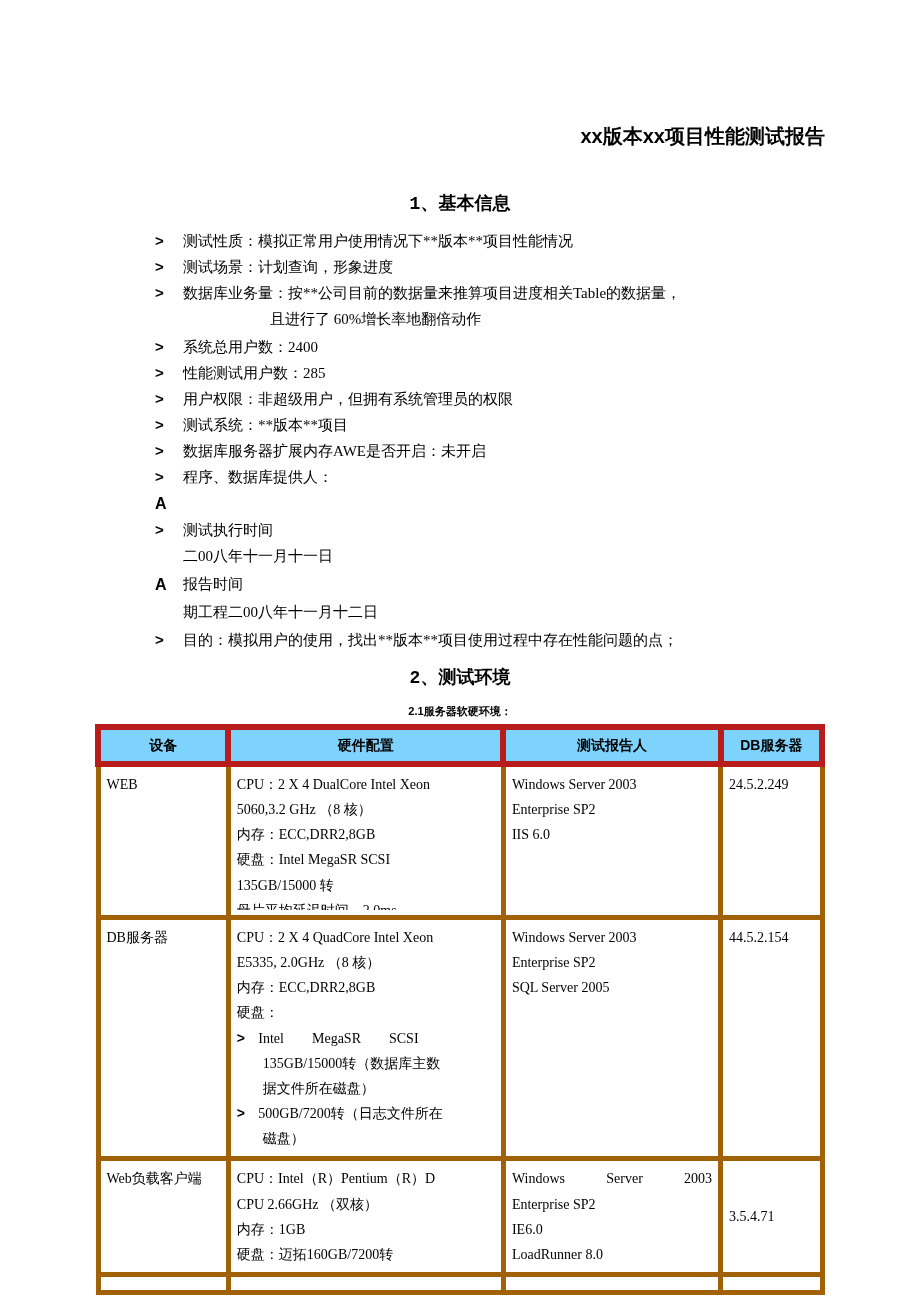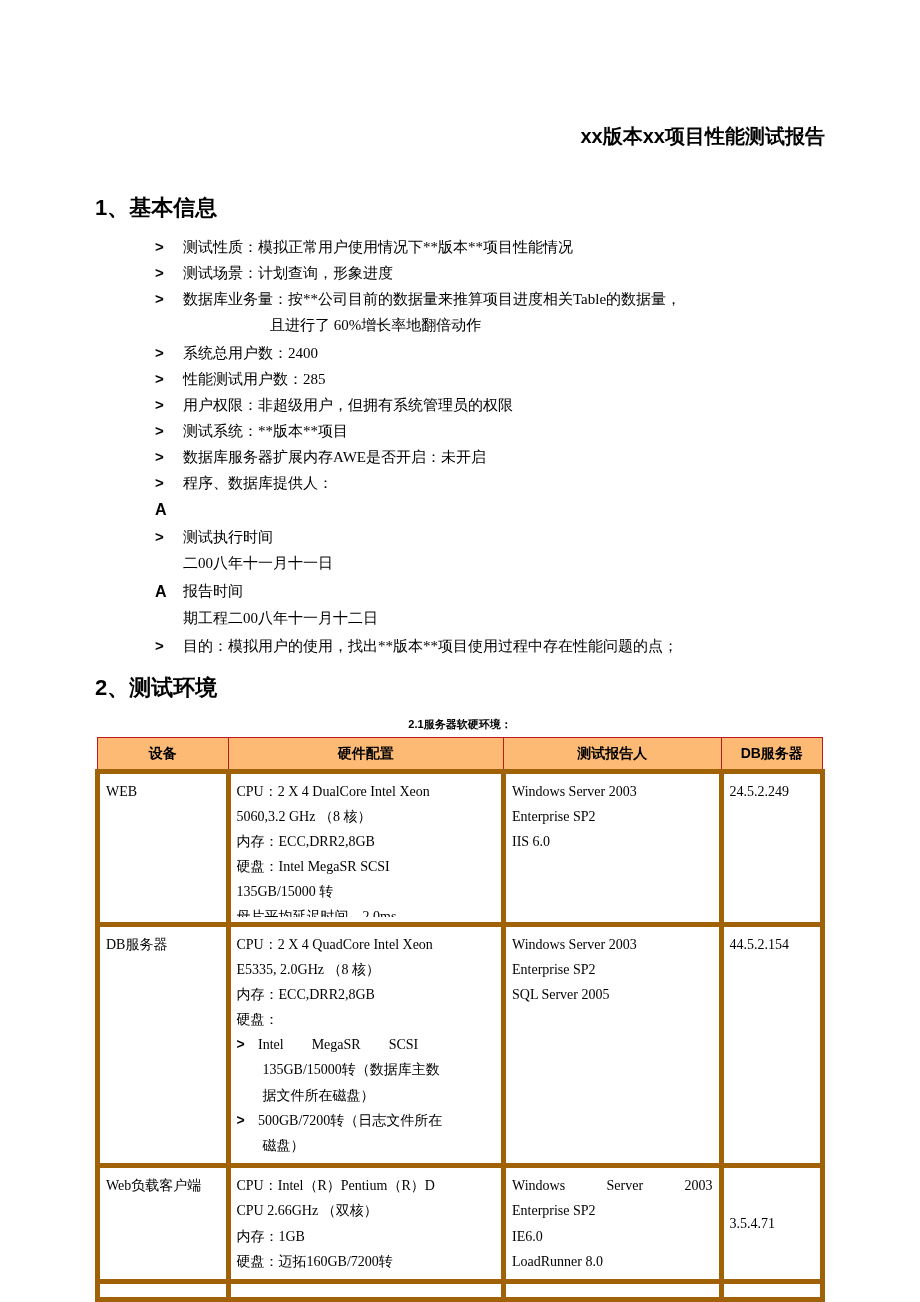--- a/index.html
+++ b/index.html
@@ -13,24 +13,25 @@
       color: #000;
     }
     .doc-title {
       text-align: right;
       font-size: 20px;
       font-weight: bold;
       font-family: "SimHei", "黑体", sans-serif;
       margin-bottom: 38px;
     }
     .section-heading {
-      font-size: 22px;
-      font-weight: bold;
-      font-family: Liberation Sans, sans-serif;
+      font-size: 18px;
+      font-weight: bold;
+      font-family: Liberation Mono, monospace;
       margin-bottom: 10px;
+      text-align: center;
     }
     .info-list {
       margin-left: 60px;
     }
     .info-item {
       display: flex;
       align-items: flex-start;
       margin: 2px 0;
     }
     .marker {
@@ -57,22 +58,22 @@
       font-size: 11px;
       text-align: center;
     }
     table {
       border-collapse: collapse;
       width: 100%;
       font-size: 14px;
       font-family: "SimSun", "Times New Roman", serif;
     }
     th {
-      background: #fdba74;
-      border: 1px solid #b91c1c;
+      background: #7dd3fc;
+      border: 6px solid #b91c1c;
       padding: 4px 6px;
       font-weight: bold;
       font-family: "SimHei", "黑体", sans-serif;
       text-align: center;
     }
     td {
       border: 5px solid #a16207;
       padding: 5px 6px;
       vertical-align: top;
       line-height: 1.8;

